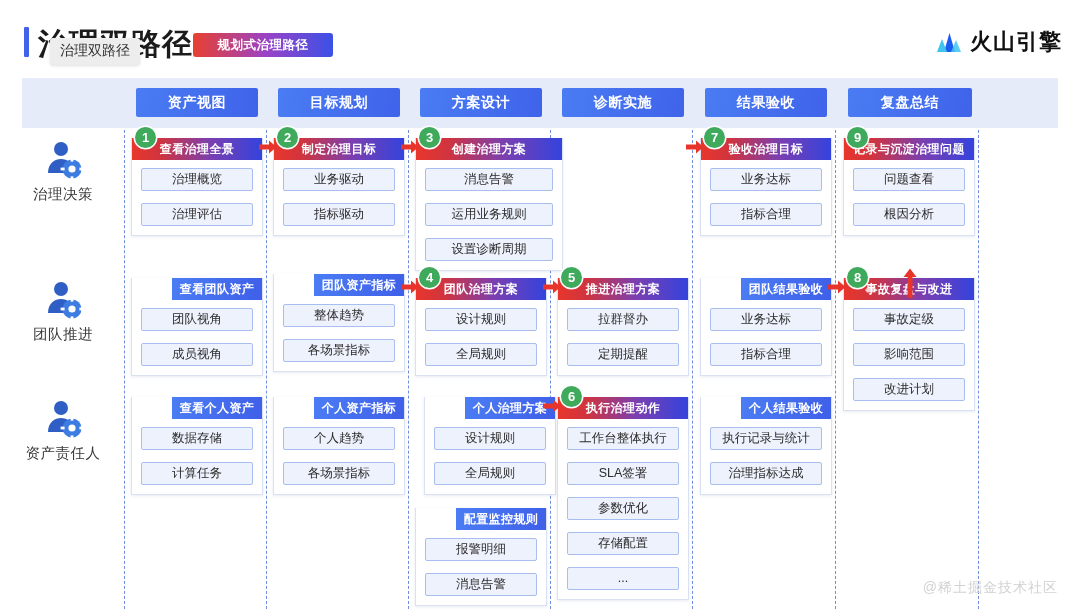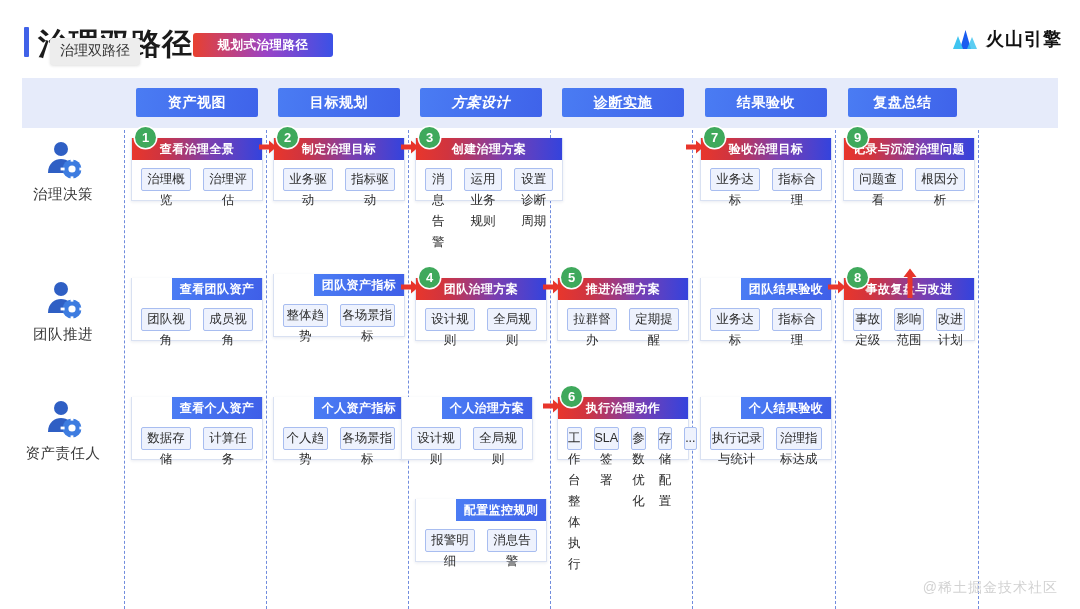--- a/index.html
+++ b/index.html
@@ -30,21 +30,21 @@
   }
   .mode-badge {
     position:absolute; left:193px; top:33px;
     width:140px; height:24px; line-height:24px; text-align:center;
     background:linear-gradient(90deg,#e8402f 0%,#9a43c6 52%,#3b51e6 100%);
     color:#fff; font-size:12.5px; font-weight:bold; border-radius:3px;
     letter-spacing:.5px;
   }
   .brand { position:absolute; right:18px; top:27px; display:flex; align-items:center; gap:7px; }
   .brand-mark { width:28px; height:24px; display:block; }
-  .brand-name { font-size:18px; font-weight:bold; color:#111; letter-spacing:1px; }
+  .brand-name { font-size:22px; font-weight:bold; color:#111; letter-spacing:1px; }
 
   
   .board { position:absolute; left:0; top:78px; width:1080px; height:531px; }
   .header-band {
     position:absolute; left:22px; top:0; width:1036px; height:50px;
     background:#e6ebfa;
   }
   .col-head {
     position:absolute; top:10px; height:29px; line-height:29px; text-align:center;
     background:linear-gradient(100deg,#4a7cf3 0%,#3f63ea 100%);
@@ -69,21 +69,21 @@
     border-top:none;
     box-shadow:0 1px 3px rgba(40,60,120,.10);
   }
   .card-head {
     height:22px; line-height:22px; text-align:center;
     color:#fff; font-size:12px; font-weight:bold; letter-spacing:.4px;
     white-space:nowrap; overflow:hidden;
   }
   .card-head.grad { background:linear-gradient(90deg,#e8362c 0%,#d0343f 22%,#7b3fb0 60%,#3443dd 100%); }
   .card-head.solid { background:linear-gradient(100deg,#4b7df4 0%,#3f5fe8 100%);margin-left:40px; }
-  .card-body { padding:8px 9px 9px 9px; display:flex; gap:12px; }
+  .card-body { padding:8px 9px 9px 9px; display:flex; flex-direction:column; gap:12px; }
   .chip {
     height:23px; line-height:21px; text-align:center;
     background:#eef2fd; border:1px solid #a8bdf0;
     border-radius:2px; font-size:12.5px; color:#2c2c2c;
   }
 
   
   .numbadge {
     position:absolute; width:21px; height:21px; border-radius:50%;
     background:#3fa95c; color:#fff; font-size:13px; font-weight:bold;
@@ -116,24 +116,24 @@
       </svg>
       <span class="brand-name">火山引擎</span>
     </div>
   </div>
 
   <div class="board">
     <div class="header-band"></div>
     <div id="col-heads">
         <div class="col-head" style="left: 136px; width: 122px;">资产视图</div>
         <div class="col-head" style="left: 278px; width: 122px;">目标规划</div>
-        <div class="col-head" style="left: 420px; width: 122px; font-style: italic;">方案设计</div>
-        <div class="col-head" style="left: 562px; width: 122px; text-decoration: underline;">诊断实施</div>
+        <div class="col-head" style="left: 420px; width: 122px;">方案设计</div>
+        <div class="col-head" style="left: 562px; width: 122px;">诊断实施</div>
         <div class="col-head" style="left: 705px; width: 122px;">结果验收</div>
-        <div class="col-head" style="left: 848px; width: 109px;">复盘总结</div>
+        <div class="col-head" style="left: 848px; width: 124px;">复盘总结</div>
       </div>
     <div id="dividers">
         <div class="vdash" style="left: 124px;"></div>
         <div class="vdash" style="left: 266px;"></div>
         <div class="vdash" style="left: 408px;"></div>
         <div class="vdash" style="left: 550px;"></div>
         <div class="vdash" style="left: 692px;"></div>
         <div class="vdash" style="left: 835px;"></div>
         <div class="vdash" style="left: 978px;"></div>
       </div>
@@ -270,21 +270,21 @@
             <div class="chip">计算任务</div>
           </div>
         </div>
         <div class="card" style="left: 273px; top: 319px; width: 132px;">
           <div class="card-head solid">个人资产指标</div>
           <div class="card-body">
             <div class="chip">个人趋势</div>
             <div class="chip">各场景指标</div>
           </div>
         </div>
-        <div class="card" style="left: 401px; top: 319px; width: 132px;">
+        <div class="card" style="left: 424px; top: 319px; width: 132px;">
           <div class="card-head solid">个人治理方案</div>
           <div class="card-body">
             <div class="chip">设计规则</div>
             <div class="chip">全局规则</div>
           </div>
         </div>
         <div class="card" style="left: 557px; top: 319px; width: 132px;">
           <div class="card-head grad">执行治理动作</div>
           <div class="card-body">
             <div class="chip">工作台整体执行</div>
@@ -295,21 +295,21 @@
           </div>
         </div>
         <div class="numbadge" style="left: 561px; top: 308px;">6</div>
         <div class="card" style="left: 700px; top: 319px; width: 132px;">
           <div class="card-head solid">个人结果验收</div>
           <div class="card-body">
             <div class="chip">执行记录与统计</div>
             <div class="chip">治理指标达成</div>
           </div>
         </div>
-        <div class="card" style="left: 415px; top: 421px; width: 132px;">
+        <div class="card" style="left: 415px; top: 430px; width: 132px;">
           <div class="card-head solid">配置监控规则</div>
           <div class="card-body">
             <div class="chip">报警明细</div>
             <div class="chip">消息告警</div>
           </div>
         </div>
       </div>
     <div id="arrows">
         <svg class="arrow-r" viewBox="0 0 18 14" style="left: 259px; top: 62px;">
           <path d="M0 4.5 H10 V0.5 L17.5 7 L10 13.5 V9.5 H0 Z" fill="#e8352b"></path>

